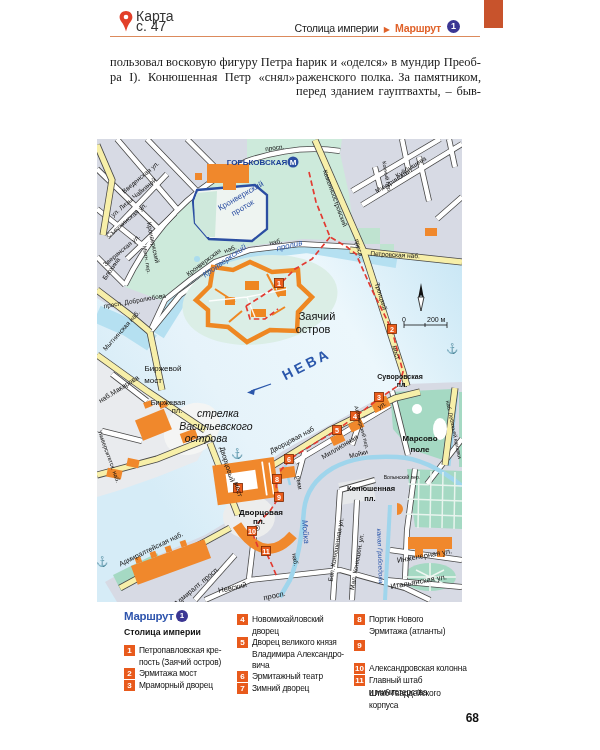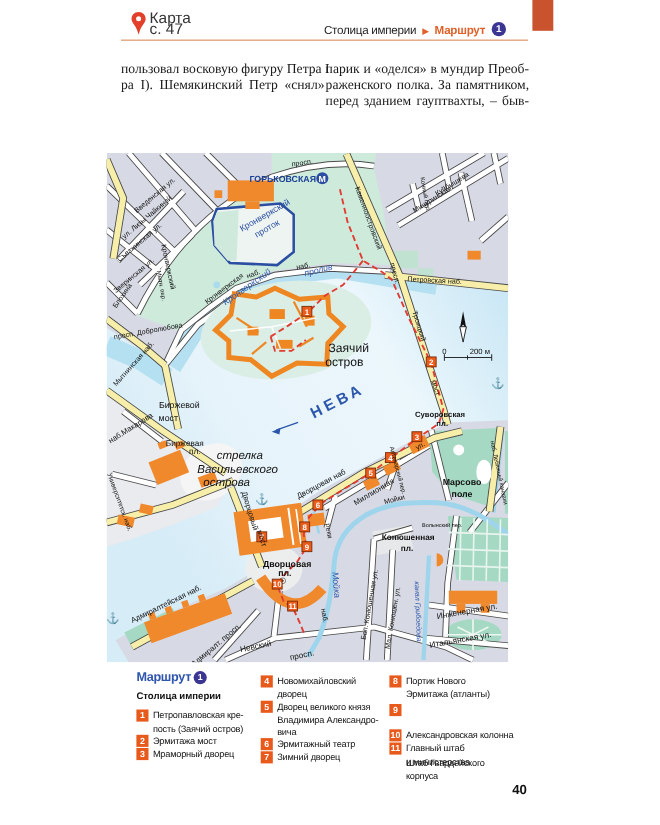--- a/index.html
+++ b/index.html
@@ -17,21 +17,21 @@
  <path d="M8 1 C4.2 1 1.6 3.8 1.6 7.2 C1.6 10.8 5.5 12.6 7.4 19.5 L8 21.6 L8.6 19.5 C10.5 12.6 14.4 10.8 14.4 7.2 C14.4 3.8 11.8 1 8 1 Z" fill="#e2402a"></path>
  <circle cx="8" cy="7" r="2.3" fill="#fff"></circle>
 </svg>
 <div class="abs" style="left:136px;top:11px;font-size:14px;line-height:10px;color:#333;">Карта<br>с. 47</div>
 <div class="abs" style="left:0;top:22px;width:441px;text-align:right;font-size:10.6px;letter-spacing:-0.25px;color:#1d1d1d;">Столица империи &nbsp;<span style="color:#e0622a;font-size:8px;">▶</span>&nbsp; <b style="color:#e0622a">Маршрут</b></div>
 <div class="abs" style="left:447px;top:20px;width:13px;height:13px;border-radius:50%;background:#3b3693;color:#fff;font-size:9px;font-weight:bold;text-align:center;line-height:13px;">1</div>
 <div class="abs" style="left:110px;top:36px;width:370px;height:0;border-top:1.4px solid #dc8a5c;"></div>
 
 <div class="abs par" style="left:110px;top:55px;width:185px;">
 <div>пользовал восковую фигуру Петра I</div>
-<div>ра I). Шемякинский Петр «снял»</div>
+<div>ра I). Конюшенная Петр «снял»</div>
 </div>
 <div class="abs par" style="left:296px;top:55px;width:185px;">
 <div>парик и «оделся» в мундир Преоб-</div>
 <div>раженского полка. За памятником,</div>
 <div>перед зданием гауптвахты, – быв-</div>
 </div>
 
 <svg class="abs" style="left:97px;top:139px" width="365" height="463" viewBox="0 0 365 463" font-family="Liberation Sans,sans-serif">
 <defs>
 <linearGradient id="wat" x1="100%" y1="10%" x2="15%" y2="75%">
@@ -348,13 +348,13 @@
 <div class="sq" style="left:237px;top:683px;">7</div>
 <div class="abs leg" style="left:252px;top:683px;">Зимний дворец</div>
 <div class="sq" style="left:354px;top:614px;">8</div>
 <div class="abs leg" style="left:369px;top:614px;">Портик Нового<br>Эрмитажа (атланты)</div>
 <div class="sq" style="left:354px;top:640px;">9</div>
 <div class="abs leg" style="left:369px;top:640px;margin-top:48px;">Штаб Гвардейского<br>корпуса</div>
 <div class="sq" style="left:354px;top:663px;">10</div>
 <div class="abs leg" style="left:369px;top:663px;">Александровская колонна</div>
 <div class="sq" style="left:354px;top:675px;">11</div>
 <div class="abs leg" style="left:369px;top:675px;">Главный штаб<br>и министерства</div>
-<div class="abs" style="left:455px;top:711px;width:24px;text-align:right;font-size:12px;font-weight:bold;color:#111;">40</div>
+<div class="abs" style="left:455px;top:711px;width:24px;text-align:right;font-size:12px;font-weight:bold;color:#111;">68</div>
 
 </body></html>

